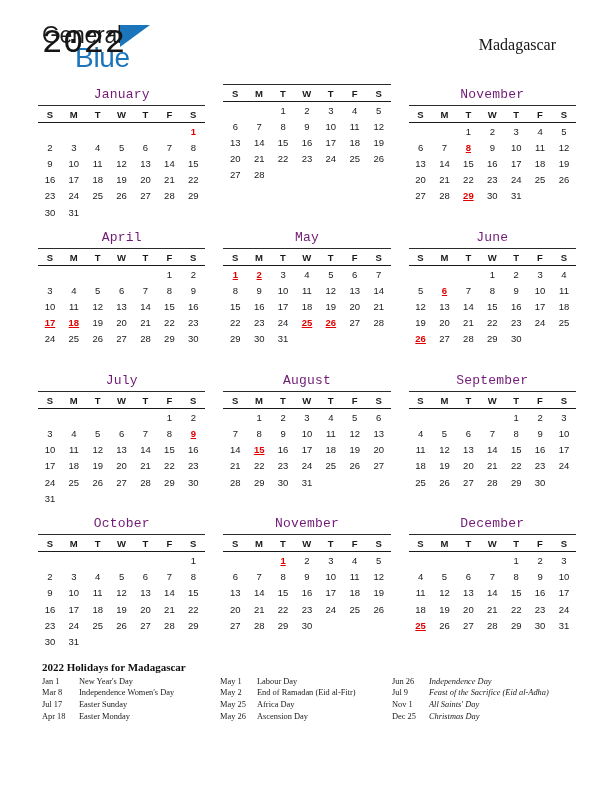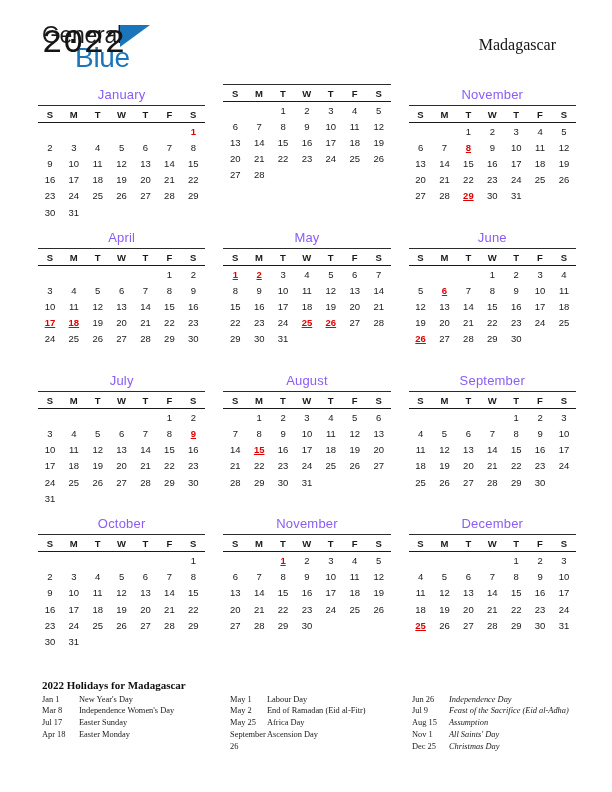--- a/index.html
+++ b/index.html
@@ -86,22 +86,22 @@
     grid-template-columns: repeat(3, 1fr);
     column-gap: 18px;
     row-gap: 0;
   }
   .month {
     padding-bottom: 7px;
   }
   .month-name {
     text-align: center;
     font-size: 13px;
-    font-family: Liberation Sans, sans-serif;
-    color: #8b5cf6;
+    font-family: Liberation Mono, monospace;
+    color: #701a75;
     padding: 3px 0 3px 0;
     letter-spacing: 0.2px;
   }
   table.cal {
     width: 100%;
     border-collapse: collapse;
     table-layout: fixed;
   }
   table.cal thead th {
     font-size: 9.5px;
@@ -127,33 +127,33 @@
     font-weight: bold;
     text-decoration: underline;
   }
   table.cal td.hol-plain {
     color: #e00000;
     font-weight: bold;
   }
 
   
   .holidays {
-    margin: 22px 36px 0 42px;
+    margin: 4px 36px 0 42px;
   }
   .holidays-title {
     font-family: "Liberation Serif", serif;
     font-weight: bold;
     font-size: 11px;
     color: #0f0f0f;
     margin-bottom: 3px;
   }
   .hol-cols {
     display: grid;
     grid-template-columns: 178px 172px auto;
-    column-gap: 10px;
+    column-gap: 0;
   }
   .hol-row {
     display: flex;
     align-items: flex-start;
     font-size: 8.4px;
     font-family: "Liberation Serif", serif;
     color: #1a1a1a;
     line-height: 1.42;
   }
   .hol-date {
@@ -1072,38 +1072,34 @@
         </div>
         <div class="hol-row">
           <span class="hol-date">May 2</span>
           <span class="hol-name">End of Ramadan (Eid al-Fitr)</span>
         </div>
         <div class="hol-row">
           <span class="hol-date">May 25</span>
           <span class="hol-name">Africa Day</span>
         </div>
         <div class="hol-row">
-          <span class="hol-date">September 26</span>
+          <span class="hol-date">May 26</span>
           <span class="hol-name">Ascension Day</span>
         </div>
       </div>
       <div class="hol-col hol-col-3">
         <div class="hol-row">
           <span class="hol-date">Jun 26</span>
           <span class="hol-name">Independence Day</span>
         </div>
         <div class="hol-row">
           <span class="hol-date">Jul 9</span>
           <span class="hol-name">Feast of the Sacrifice (Eid al-Adha)</span>
         </div>
         <div class="hol-row">
-          <span class="hol-date">Aug 15</span>
-          <span class="hol-name">Assumption</span>
-        </div>
-        <div class="hol-row">
           <span class="hol-date">Nov 1</span>
           <span class="hol-name">All Saints' Day</span>
         </div>
         <div class="hol-row">
           <span class="hol-date">Dec 25</span>
           <span class="hol-name">Christmas Day</span>
         </div>
       </div>
     </div>
 </div>

